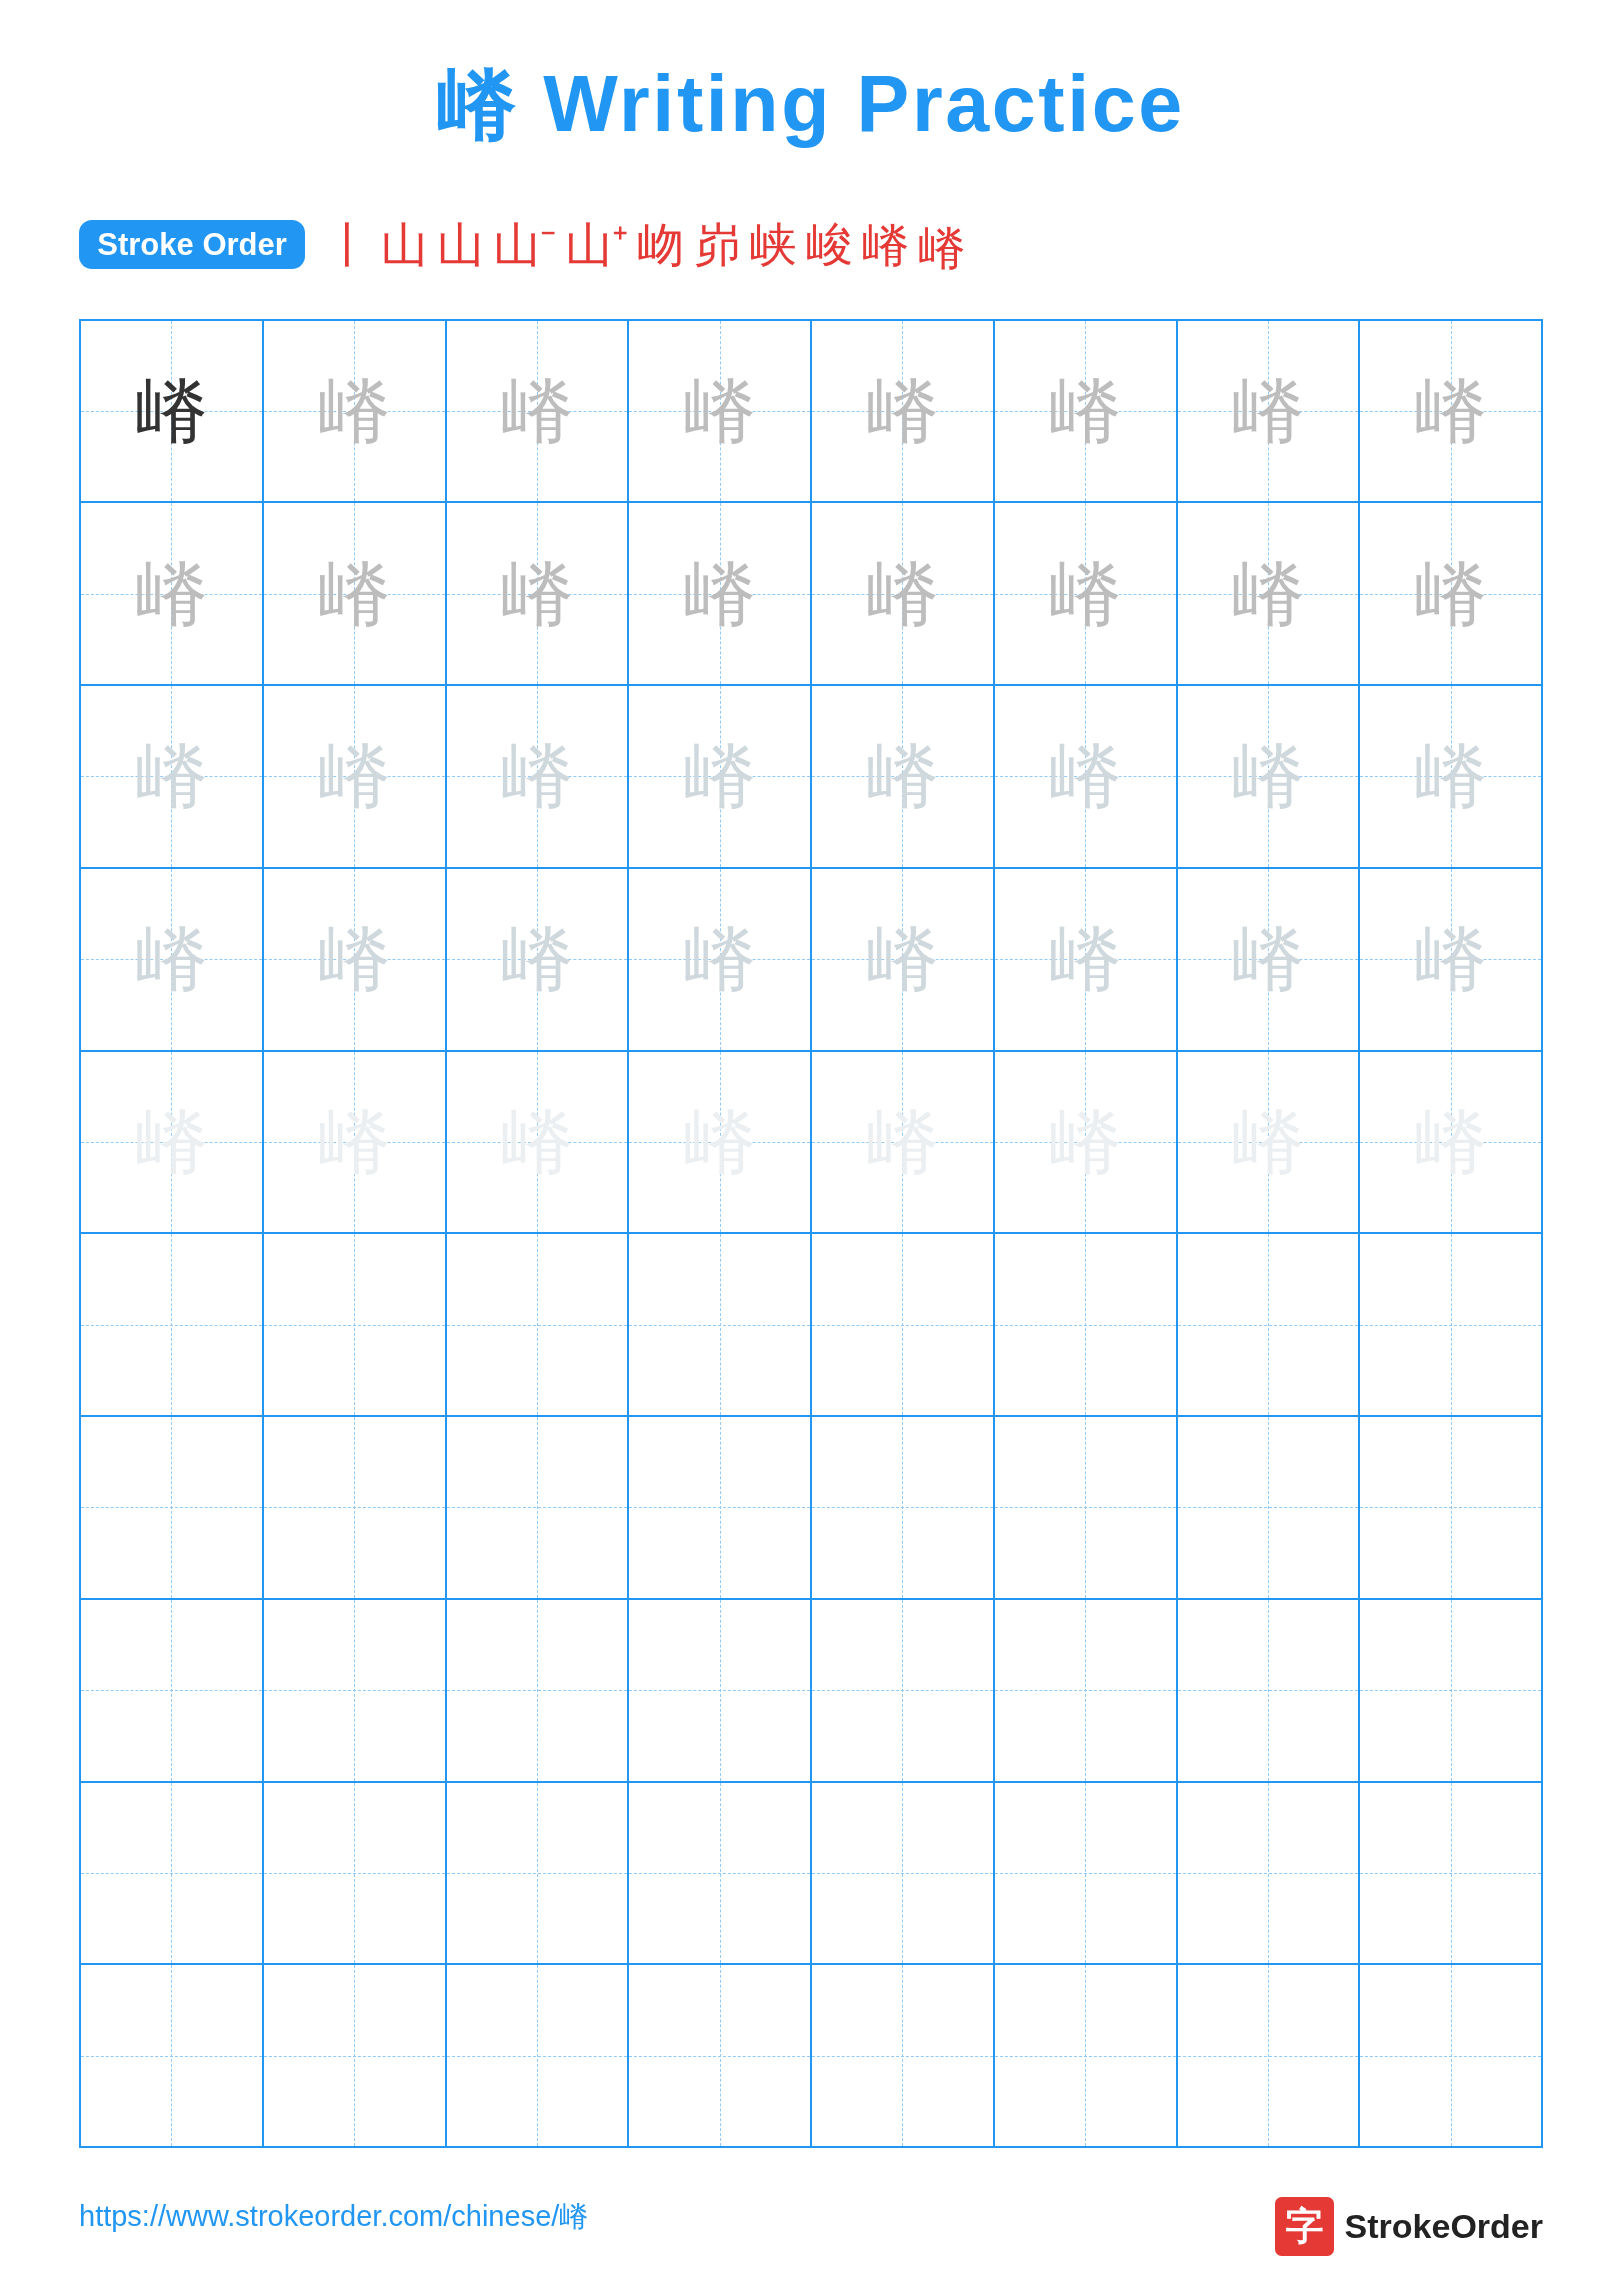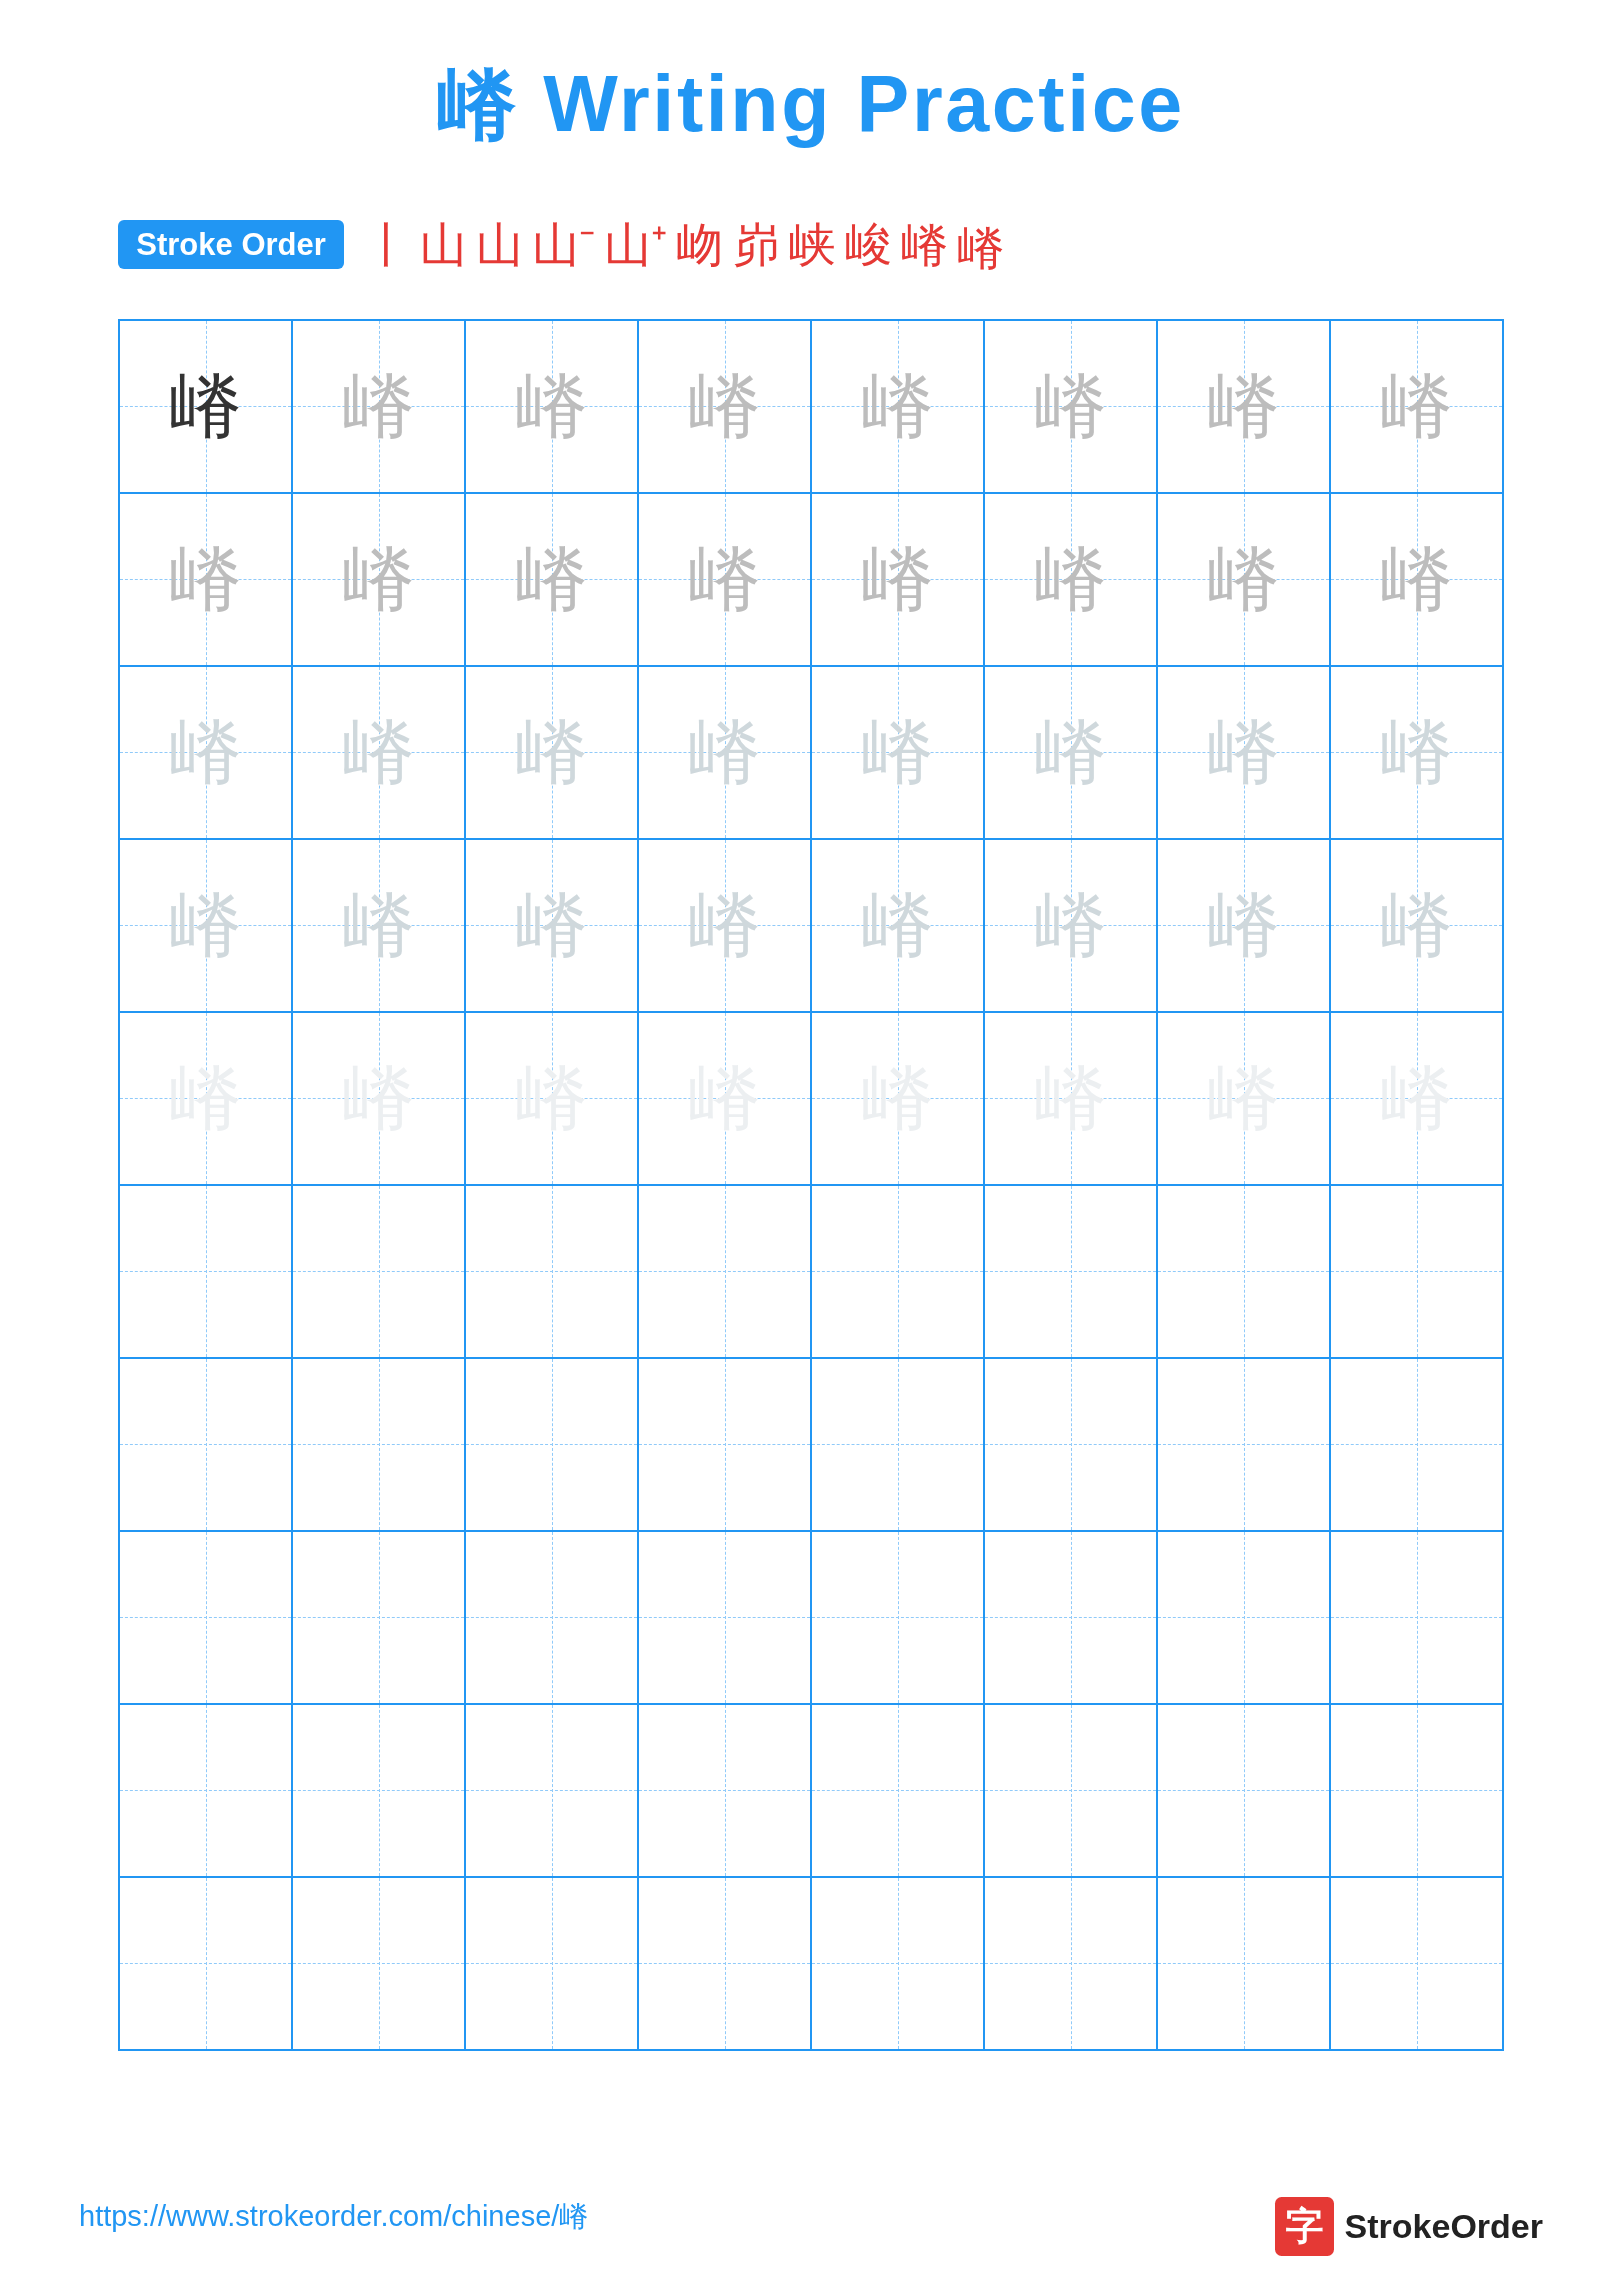--- a/index.html
+++ b/index.html
@@ -9,21 +9,21 @@
       min-height: 2295px;
       background: #ffffff;
       font-family: Arial, sans-serif;
       position: relative;
     }
 
     .page {
       width: 1622px;
       min-height: 2295px;
       background: #fff;
-      padding: 52px 118px;
+      padding: 52px 79px;
       position: relative;
     }
 
     .title {
       text-align: center;
       font-size: 79px;
       font-weight: bold;
       color: #2196F3;
       margin-bottom: 52px;
       letter-spacing: 2.6px;
@@ -36,21 +36,21 @@
       margin-bottom: 39px;
       gap: 6.5px;
     }
 
     .stroke-order-badge {
       background: #2196F3;
       color: #fff;
       font-size: 31px;
       font-weight: bold;
       padding: 6.5px 18.3px;
-      border-radius: 6px;
+      border-radius: 13px;
       white-space: nowrap;
       margin-right: 13px;
     }
 
     .stroke-sequence {
       display: flex;
       align-items: center;
       flex-wrap: wrap;
       gap: 9.2px;
     }

